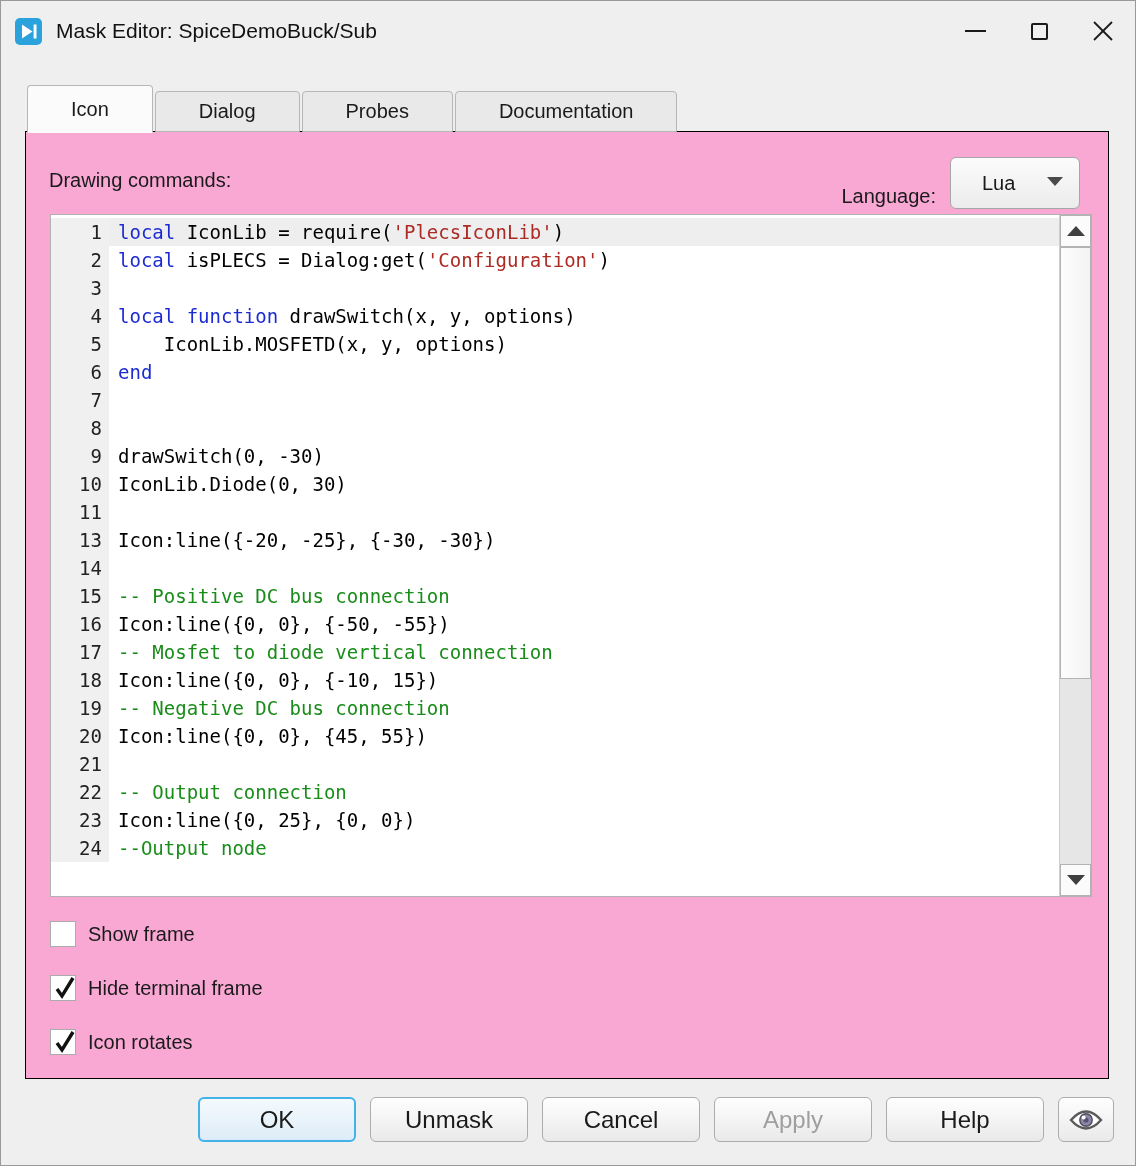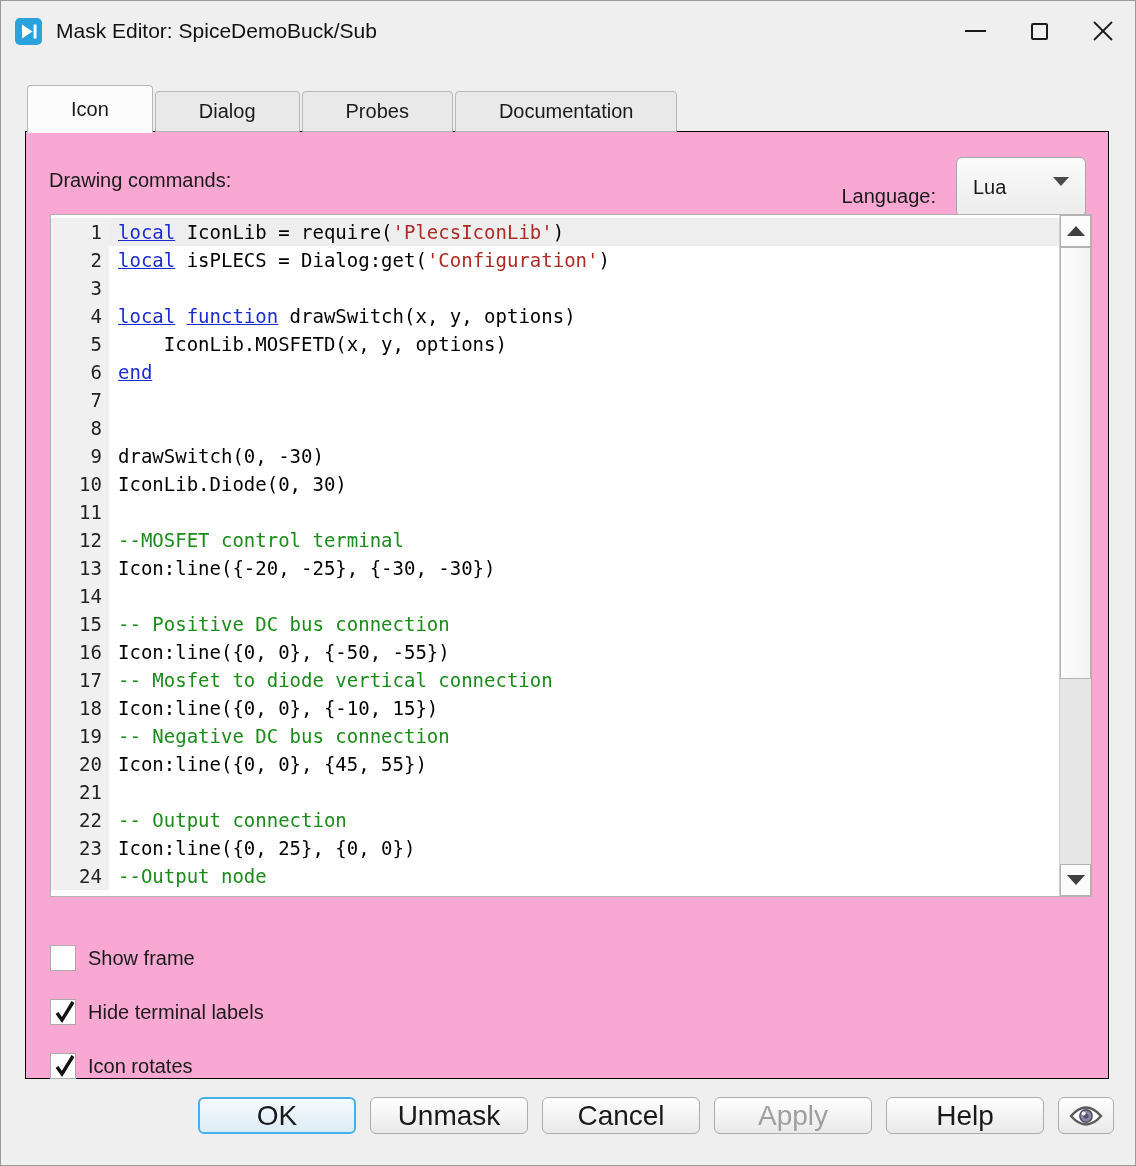--- a/index.html
+++ b/index.html
@@ -20,53 +20,53 @@
   
   .tabs{position:absolute;left:26px;top:84px;height:47px;display:flex;align-items:flex-end;z-index:3;}
   .tab{height:41px;margin-right:2px;padding:0 43px;display:flex;align-items:center;
        background:#e9e9e9;border:1px solid #b6b6b6;border-top-left-radius:4px;border-top-right-radius:4px;
        font-size:20px;}
   .tab.active{height:48px;background:#fbfbfb;border-bottom:1px solid #fbfbfb;margin-bottom:-1px;}
   
   .panel{position:absolute;left:24px;top:130px;width:1084px;height:948px;background:#f9a8d4;border:1px solid #000000;z-index:2;}
   .lbl-drawing{position:absolute;left:23px;top:37px;font-size:20px;}
   .lbl-language{position:absolute;right:172px;top:37px;font-size:20px;margin-top:16px;}
-  .dropdown{position:absolute;right:22px;top:25px;width:130px;height:60px;background:linear-gradient(180deg,#fbfbfb,#ececec);
-            border:1px solid #a6a6a6;border-radius:6px;display:flex;align-items:center;padding:0 16px;font-size:20px;}
+  .dropdown{position:absolute;right:28px;top:25px;width:130px;height:52px;background:linear-gradient(180deg,#fbfbfb,#ececec);
+            border:1px solid #a6a6a6;border-radius:6px;display:flex;align-items:center;padding:0 31px;font-size:20px;}
   .dd-arrow{position:absolute;right:16px;top:19px;width:0;height:0;border-left:8px solid transparent;border-right:8px solid transparent;border-top:9px solid #4a4a4a;}
   
   .editor{position:absolute;left:24px;top:82px;width:1042px;height:683px;background:#ffffff;border:1px solid #b2b2b2;overflow:hidden;}
   .code-area{position:absolute;left:0;top:0;right:32px;bottom:0;padding-top:3px;
              font-family:"DejaVu Sans Mono",monospace;font-size:19px;line-height:28px;}
   .code-row{display:flex;height:28px;white-space:pre;}
   .gutter{flex:0 0 58px;background:#f0f0f0;text-align:right;padding-right:7px;color:#222;}
   .code-text{flex:1;padding-left:9px;color:#000;}
   .code-row.hl .code-text{background:#eeeeee;}
-  .seg-k{color:var(--kw,#1c2bd1);text-decoration:underline;}
+  .seg-k{color:var(--kw,#1c2bd1);}
   .seg-s{color:var(--str,#ad2b25);}
   .seg-c{color:var(--com,#1a8c1a);}
   
   .scrollbar{position:absolute;top:0;right:0;width:32px;height:100%;background:#e6e6e6;border-left:1px solid #cfcfcf;}
   .sb-btn{position:absolute;left:0;width:31px;height:32px;background:#fbfbfb;border:1px solid #b3b3b3;display:flex;align-items:center;justify-content:center;}
   .sb-up{top:0;}
   .sb-down{bottom:0;}
   .tri-up{width:0;height:0;border-left:9px solid transparent;border-right:9px solid transparent;border-bottom:10px solid #3f3f3f;}
   .tri-down{width:0;height:0;border-left:9px solid transparent;border-right:9px solid transparent;border-top:10px solid #3f3f3f;}
   .sb-thumb{position:absolute;left:0;top:32px;width:31px;height:432px;background:linear-gradient(90deg,#fdfdfd,#f3f3f3);border:1px solid #b3b3b3;}
   
   .checkboxes{position:absolute;left:24px;top:789px;}
-  .cb-row{display:flex;align-items:center;height:26px;margin-bottom:28px;cursor:default;margin-top:24px;}
+  .cb-row{display:flex;align-items:center;height:26px;margin-bottom:28px;cursor:default;}
   .cb-box{width:26px;height:26px;background:#ffffff;border:1px solid #ababab;position:relative;flex:0 0 auto;}
   .cb-box svg{position:absolute;left:1px;top:-3px;overflow:visible;}
   .cb-label{margin-left:12px;font-size:20px;}
   
   .button-row{position:absolute;left:197px;top:1096px;display:flex;gap:14px;}
-  .btn{width:158px;height:37px;border:1px solid #adadad;border-radius:6px;
+  .btn{width:158px;height:45px;border:1px solid #adadad;border-radius:6px;
        background:linear-gradient(180deg,#fefefe 0%,#f3f3f3 55%,#e9e9e9 100%);
-       font-family:"Liberation Sans",sans-serif;font-size:28px;color:#1a1a1a;
+       font-family:"Liberation Sans",sans-serif;font-size:24px;color:#1a1a1a;
        display:flex;align-items:center;justify-content:center;}
   .btn.primary{border:2px solid var(--accent,#42b2e8);background:linear-gradient(180deg,#f4fafd 0%,#e7f2fa 60%,#dcecf7 100%);}
   .btn.disabled{color:#9f9f9f;}
   .btn.icon-btn{width:56px;}
 </style>
 </head>
 <body>
 
 <div class="window" style="--accent: #42b2e8; --kw: #1c2bd1; --str: #ad2b25; --com: #1a8c1a; --icon-blue: #2aa3dd;">
 
@@ -123,21 +123,20 @@
           <div class="code-row"><span class="gutter">2</span><span class="code-text"><span class="seg-k">local</span><span class="seg-p"> isPLECS = Dialog:get(</span><span class="seg-s">'Configuration'</span><span class="seg-p">)</span></span></div>
           <div class="code-row"><span class="gutter">3</span><span class="code-text"></span></div>
           <div class="code-row"><span class="gutter">4</span><span class="code-text"><span class="seg-k">local</span><span class="seg-p"> </span><span class="seg-k">function</span><span class="seg-p"> drawSwitch(x, y, options)</span></span></div>
           <div class="code-row"><span class="gutter">5</span><span class="code-text"><span class="seg-p">    IconLib.MOSFETD(x, y, options)</span></span></div>
           <div class="code-row"><span class="gutter">6</span><span class="code-text"><span class="seg-k">end</span></span></div>
           <div class="code-row"><span class="gutter">7</span><span class="code-text"></span></div>
           <div class="code-row"><span class="gutter">8</span><span class="code-text"></span></div>
           <div class="code-row"><span class="gutter">9</span><span class="code-text"><span class="seg-p">drawSwitch(0, -30)</span></span></div>
           <div class="code-row"><span class="gutter">10</span><span class="code-text"><span class="seg-p">IconLib.Diode(0, 30)</span></span></div>
           <div class="code-row"><span class="gutter">11</span><span class="code-text"></span></div>
-          <div class="code-row"><span class="gutter">12</span><span class="code-text"><span class="seg-c">--MOSFET control terminal</span></span></div>
           <div class="code-row"><span class="gutter">13</span><span class="code-text"><span class="seg-p">Icon:line({-20, -25}, {-30, -30})</span></span></div>
           <div class="code-row"><span class="gutter">14</span><span class="code-text"></span></div>
           <div class="code-row"><span class="gutter">15</span><span class="code-text"><span class="seg-c">-- Positive DC bus connection</span></span></div>
           <div class="code-row"><span class="gutter">16</span><span class="code-text"><span class="seg-p">Icon:line({0, 0}, {-50, -55})</span></span></div>
           <div class="code-row"><span class="gutter">17</span><span class="code-text"><span class="seg-c">-- Mosfet to diode vertical connection</span></span></div>
           <div class="code-row"><span class="gutter">18</span><span class="code-text"><span class="seg-p">Icon:line({0, 0}, {-10, 15})</span></span></div>
           <div class="code-row"><span class="gutter">19</span><span class="code-text"><span class="seg-c">-- Negative DC bus connection</span></span></div>
           <div class="code-row"><span class="gutter">20</span><span class="code-text"><span class="seg-p">Icon:line({0, 0}, {45, 55})</span></span></div>
           <div class="code-row"><span class="gutter">21</span><span class="code-text"></span></div>
           <div class="code-row"><span class="gutter">22</span><span class="code-text"><span class="seg-c">-- Output connection</span></span></div>
@@ -159,21 +158,21 @@
         <div class="cb-row">
           <div class="cb-box"></div>
           <span class="cb-label">Show frame</span>
         </div>
         <div class="cb-row">
           <div class="cb-box">
             <svg width="26" height="30" viewBox="0 0 26 30">
               <polyline points="5,16 10,23 21,5" fill="none" stroke="#111" stroke-width="3.4"></polyline>
             </svg>
           </div>
-          <span class="cb-label">Hide terminal labels</span>
+          <span class="cb-label">Hide terminal frame</span>
         </div>
         <div class="cb-row">
           <div class="cb-box">
             <svg width="26" height="30" viewBox="0 0 26 30">
               <polyline points="5,16 10,23 21,5" fill="none" stroke="#111" stroke-width="3.4"></polyline>
             </svg>
           </div>
           <span class="cb-label">Icon rotates</span>
         </div>
       </div>

